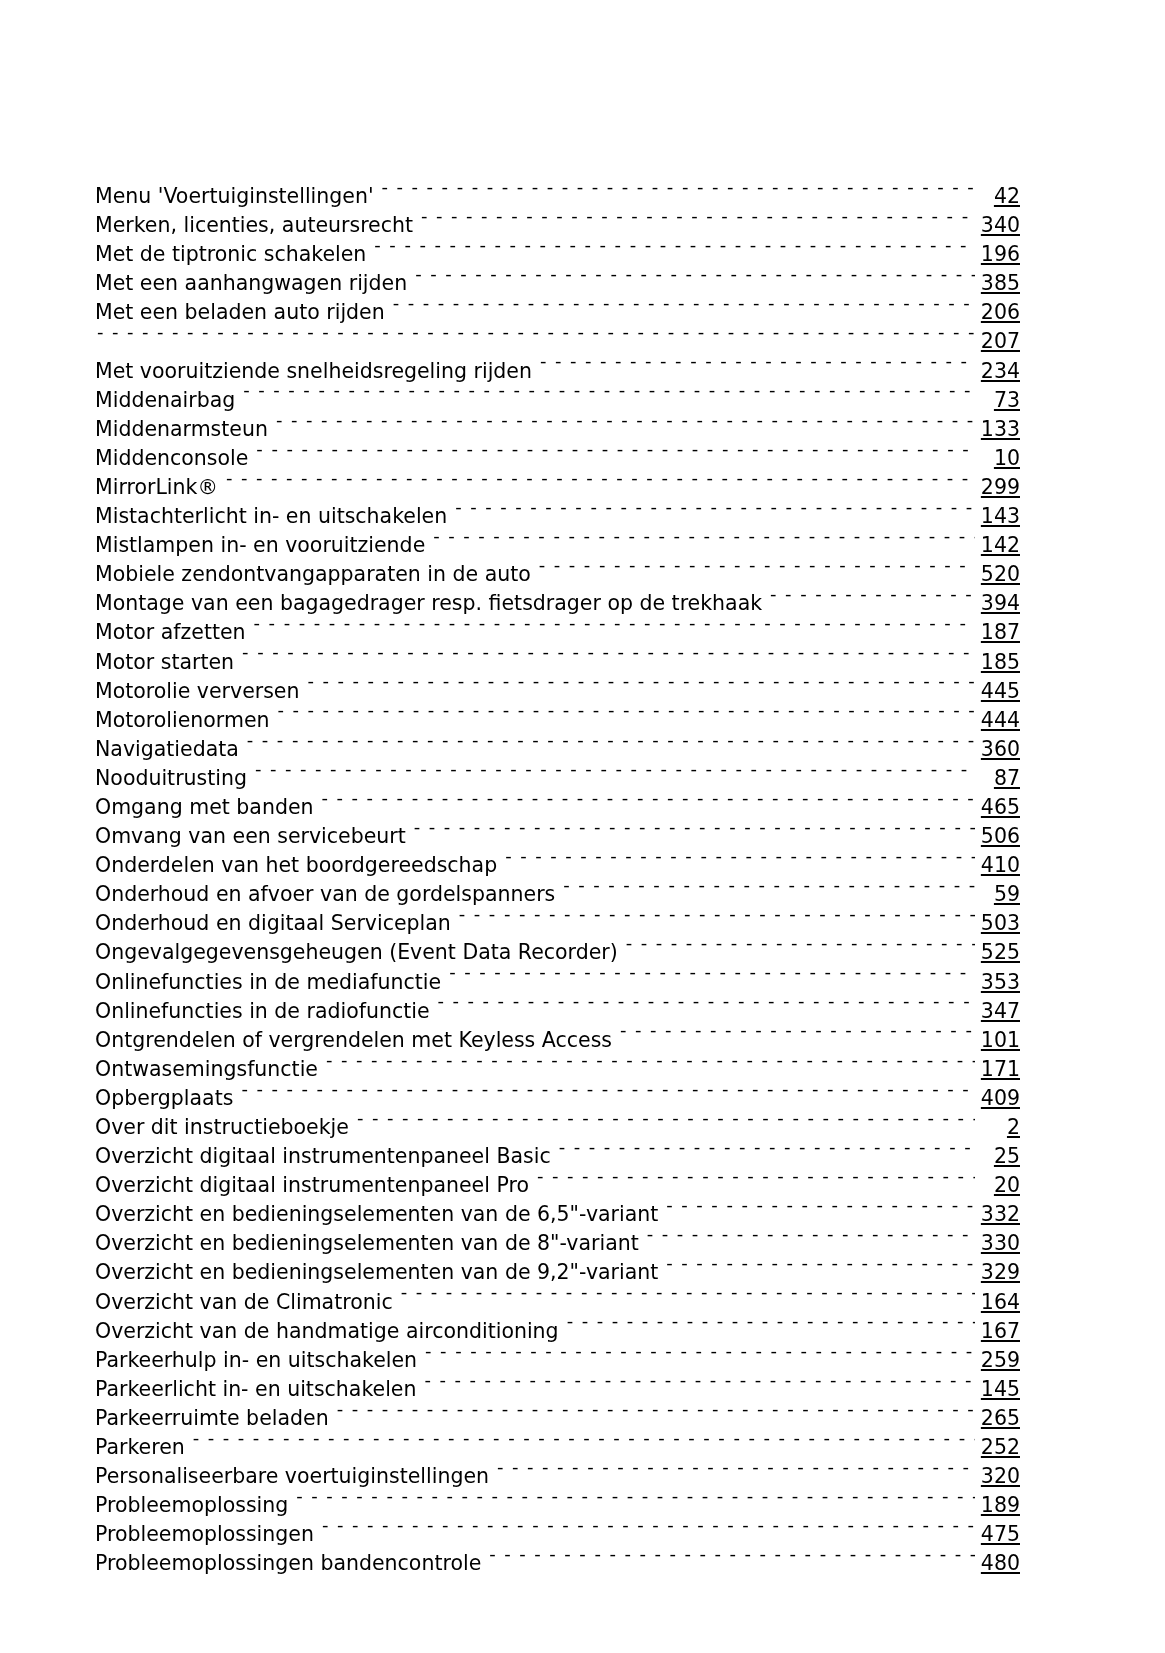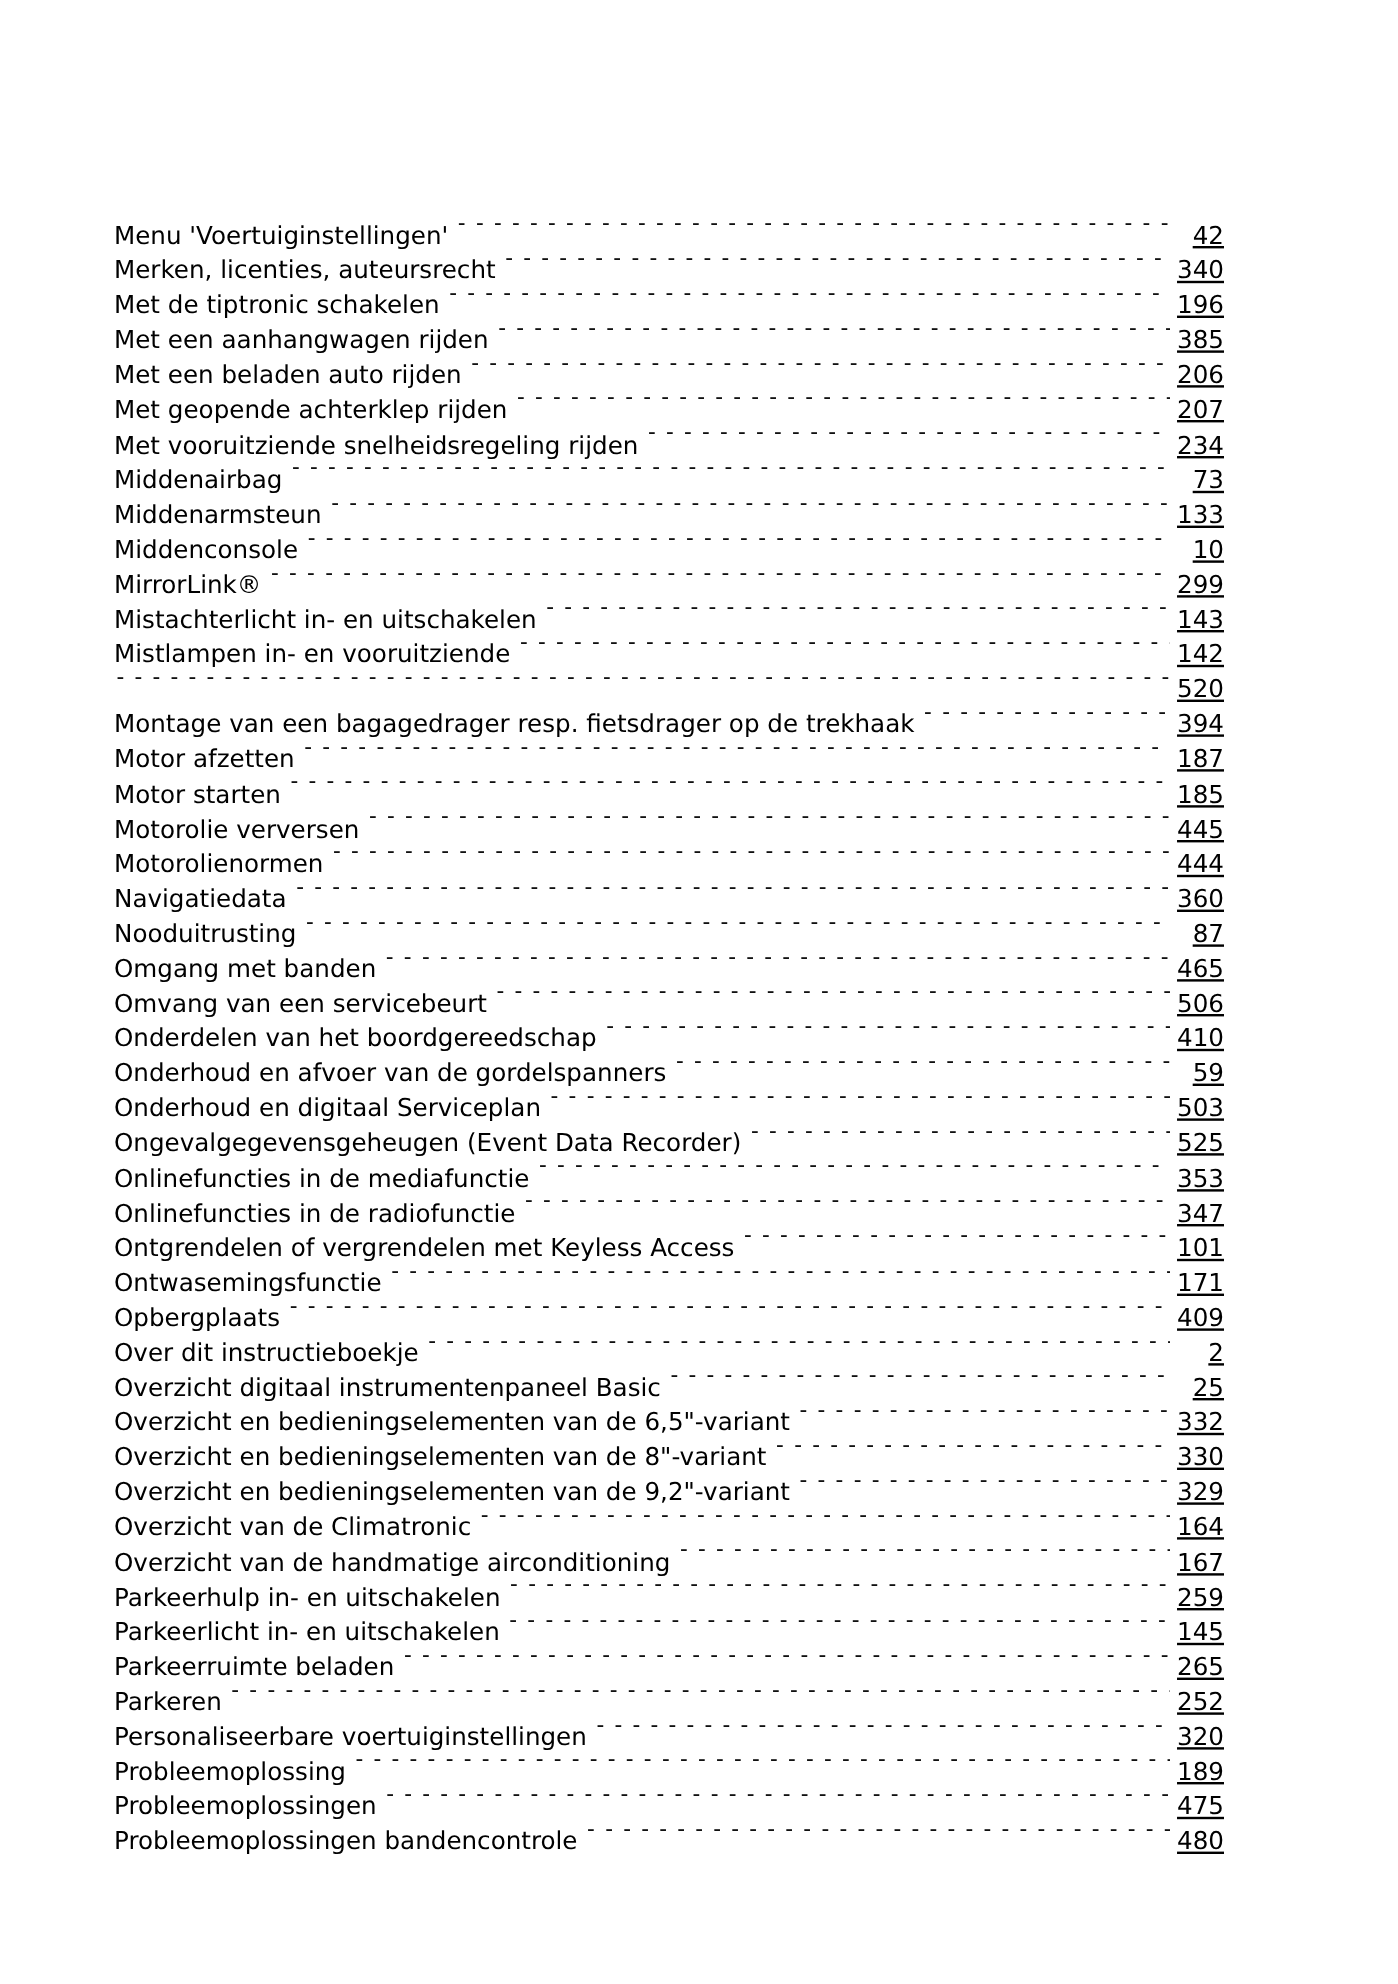--- a/index.html
+++ b/index.html
@@ -88,21 +88,20 @@
         <span class="entry-title">Met een aanhangwagen rijden</span>
         <span class="entry-leader"></span>
         <span class="entry-page">385</span>
       </div>
       <div class="entry">
         <span class="entry-title">Met een beladen auto rijden</span>
         <span class="entry-leader"></span>
         <span class="entry-page">206</span>
       </div>
       <div class="entry">
-        <span class="entry-title">Met geopende achterklep rijden</span>
         <span class="entry-leader"></span>
         <span class="entry-page">207</span>
       </div>
       <div class="entry">
         <span class="entry-title">Met vooruitziende snelheidsregeling rijden</span>
         <span class="entry-leader"></span>
         <span class="entry-page">234</span>
       </div>
       <div class="entry">
         <span class="entry-title">Middenairbag</span>
@@ -128,20 +127,21 @@
         <span class="entry-title">Mistachterlicht in- en uitschakelen</span>
         <span class="entry-leader"></span>
         <span class="entry-page">143</span>
       </div>
       <div class="entry">
         <span class="entry-title">Mistlampen in- en vooruitziende</span>
         <span class="entry-leader"></span>
         <span class="entry-page">142</span>
       </div>
       <div class="entry">
+        <span class="entry-title">Mobiele zendontvangapparaten in de auto</span>
         <span class="entry-leader"></span>
         <span class="entry-page">520</span>
       </div>
       <div class="entry">
         <span class="entry-title">Montage van een bagagedrager resp. fietsdrager op de trekhaak</span>
         <span class="entry-leader"></span>
         <span class="entry-page">394</span>
       </div>
       <div class="entry">
         <span class="entry-title">Motor afzetten</span>
@@ -230,20 +230,25 @@
       </div>
       <div class="entry">
         <span class="entry-title">Over dit instructieboekje</span>
         <span class="entry-leader"></span>
         <span class="entry-page">2</span>
       </div>
       <div class="entry">
         <span class="entry-title">Overzicht digitaal instrumentenpaneel Basic</span>
         <span class="entry-leader"></span>
         <span class="entry-page">25</span>
+      </div>
+      <div class="entry">
+        <span class="entry-title">Overzicht digitaal instrumentenpaneel Pro</span>
+        <span class="entry-leader"></span>
+        <span class="entry-page">20</span>
       </div>
       <div class="entry">
         <span class="entry-title">Overzicht en bedieningselementen van de 6,5"-variant</span>
         <span class="entry-leader"></span>
         <span class="entry-page">332</span>
       </div>
       <div class="entry">
         <span class="entry-title">Overzicht en bedieningselementen van de 8"-variant</span>
         <span class="entry-leader"></span>
         <span class="entry-page">330</span>

